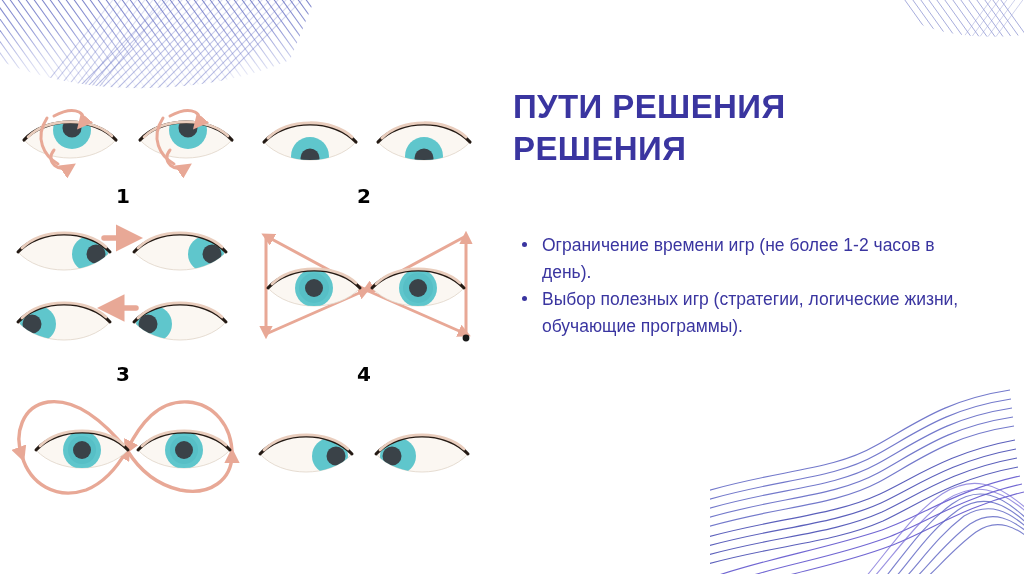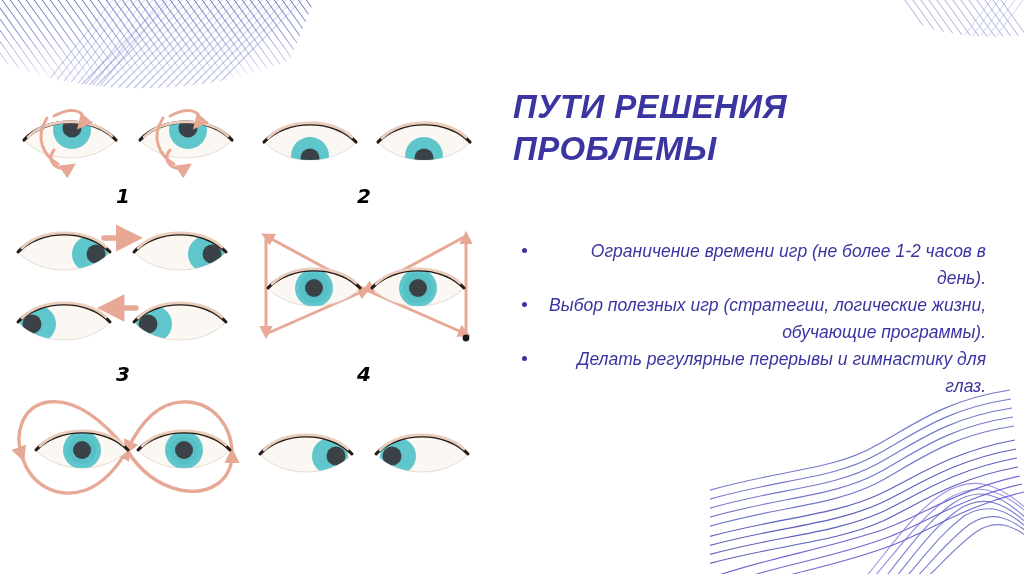--- a/index.html
+++ b/index.html
@@ -9,21 +9,20 @@
   }
   body {
     font-family: "Liberation Sans", sans-serif;
   }
   #slide {
     position: relative;
     width: 1024px;
     height: 574px;
     background: #ffffff;
     overflow: hidden;
-    font-style: italic;
   }
 
   
   .deco {
     position: absolute;
     pointer-events: none;
   }
   #deco-top-left {
     left: -10px;
     top: -14px;
@@ -53,29 +52,28 @@
     font-weight: bold;
     line-height: 1.28;
     letter-spacing: 0.4px;
     color: #3a35a0;
   }
 
   
   #bullets {
     position: absolute;
     left: 516px;
-    top: 238px;
+    top: 232px;
     width: 470px;
     list-style: none;
     margin: 0;
     padding: 0;
     color: #3a35a0;
     font-size: 17.5px;
     line-height: 1.52;
-    text-align: right;
   }
   #bullets li {
     position: relative;
     padding-left: 26px;
     margin-bottom: 1px;
   }
   #bullets li .dot {
     position: absolute;
     left: 6px;
     top: 10px;
@@ -269,35 +267,31 @@
       </g>
       <g stroke="#7b6fd8" opacity="0.75">
         <path d="M150,200 C182,162 202,130 232,110 C260,92 286,96 320,128"></path>
         <path d="M158,200 C188,166 208,136 236,116 C264,98 288,102 321,132"></path>
       </g>
     </g>
   </svg>
 
   <div id="title">
     <div>ПУТИ РЕШЕНИЯ</div>
-    <div>ПРОБЛЕМЫ</div>
+    <div>РЕШЕНИЯ</div>
   </div>
 
   <ul id="bullets">
     <li>
       <span class="dot"></span>
       <span>Ограничение времени игр (не более 1-2 часов в день).</span>
     </li>
     <li>
       <span class="dot"></span>
       <span>Выбор полезных игр (стратегии, логические жизни, обучающие программы).</span>
-    </li>
-    <li>
-      <span class="dot"></span>
-      <span>Делать регулярные перерывы и гимнастику для глаз.</span>
     </li>
   </ul>
 
   <svg class="fig" id="fig1" viewBox="0 0 226 82">
     <defs>
       <marker id="ah" viewBox="0 0 10 10" refX="7" refY="5" markerWidth="5.2" markerHeight="5.2" orient="auto">
         <path d="M0,0 L10,5 L0,10 Z" fill="#e8a896"></path>
       </marker>
     </defs>
     <g>

